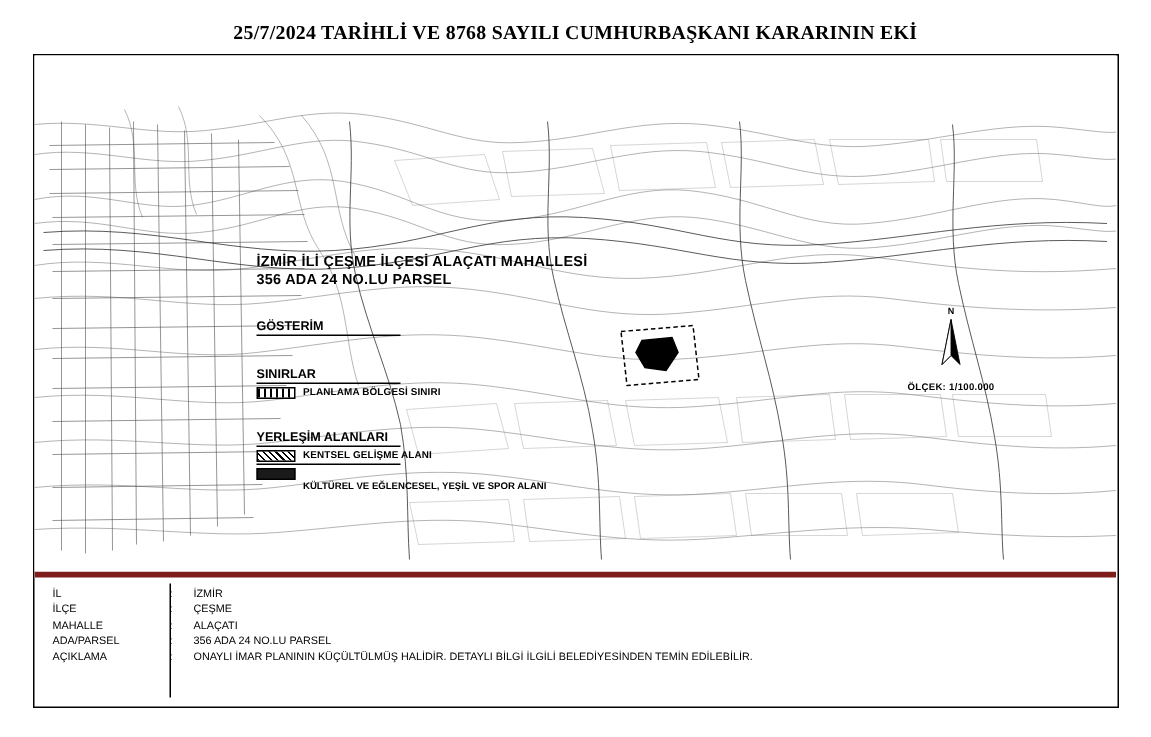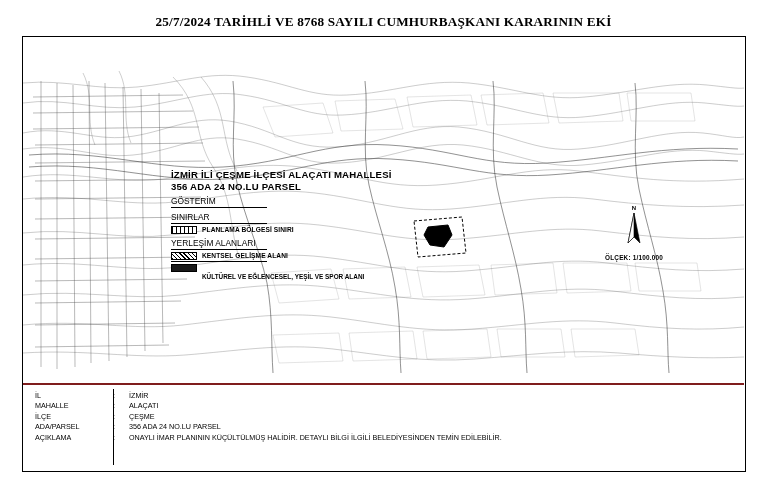--- a/index.html
+++ b/index.html
@@ -42,21 +42,21 @@
     border: 1.5px solid #000;
     box-sizing: border-box;
     background: #fff;
   }
   .map-frame {
     position: absolute;
     left: 0px;
     top: 0px;
     width: 721px;
     height: 348px;
-    border-bottom: 2px solid #7f1d1d;
+    border-bottom: 4px solid #7f1d1d;
     box-sizing: border-box;
     overflow: hidden;
     background: #ffffff;
   }
   .map-canvas {
     position: absolute;
     inset: 0;
   }
   .map-canvas svg {
     display: block;
@@ -76,24 +76,24 @@
     line-height: 11.5px;
     letter-spacing: 0.2px;
   }
   .legend .lg-sub {
     font-weight: bold;
     font-size: 9.6px;
     line-height: 11.5px;
     margin-top: 1px;
   }
   .legend .lg-head {
-    font-weight: normal;
+    font-weight: bold;
     font-size: 8.4px;
     line-height: 10px;
-    margin-top: 4px;
+    margin-top: 20px;
   }
   .legend .lg-rule {
     height: 1px;
     background: #000;
     width: 96px;
     margin: 1px 0 2px 0;
   }
   .legend .lg-row {
     display: flex;
     align-items: center;
@@ -343,28 +343,28 @@
 
     <div class="info">
       <table>
         <tbody>
           <tr>
             <td class="c-label">İL</td>
             <td class="c-colon">:</td>
             <td class="c-value">İZMİR</td>
           </tr>
           <tr>
+            <td class="c-label">İLÇE</td>
+            <td class="c-colon">:</td>
+            <td class="c-value">ÇEŞME</td>
+          </tr>
+          <tr>
             <td class="c-label">MAHALLE</td>
             <td class="c-colon">:</td>
             <td class="c-value">ALAÇATI</td>
-          </tr>
-          <tr>
-            <td class="c-label">İLÇE</td>
-            <td class="c-colon">:</td>
-            <td class="c-value">ÇEŞME</td>
           </tr>
           <tr>
             <td class="c-label">ADA/PARSEL</td>
             <td class="c-colon">:</td>
             <td class="c-value">356 ADA 24 NO.LU PARSEL</td>
           </tr>
           <tr>
             <td class="c-label">AÇIKLAMA</td>
             <td class="c-colon">:</td>
             <td class="c-value">ONAYLI İMAR PLANININ KÜÇÜLTÜLMÜŞ HALİDİR. DETAYLI BİLGİ İLGİLİ BELEDİYESİNDEN TEMİN EDİLEBİLİR.</td>

